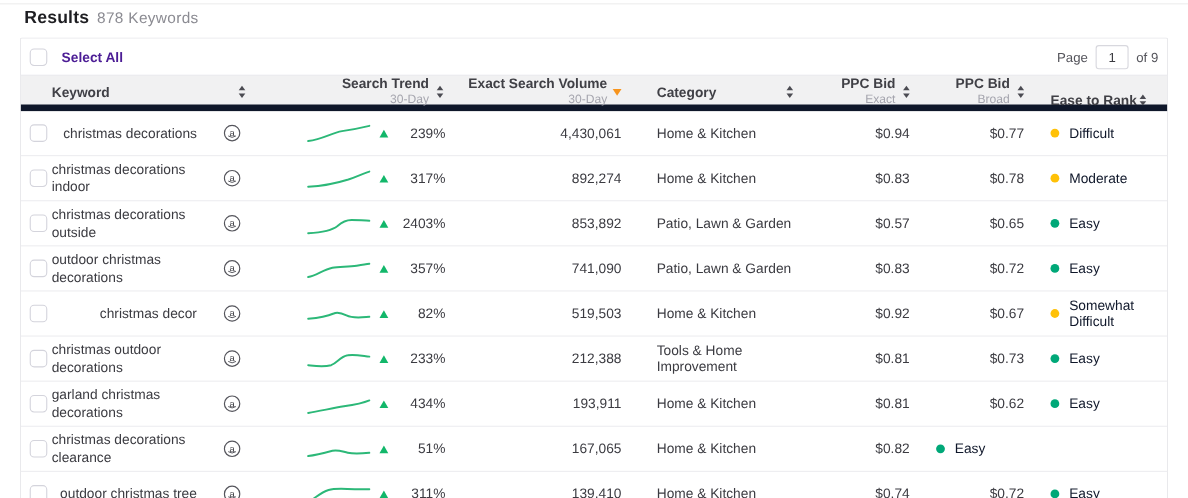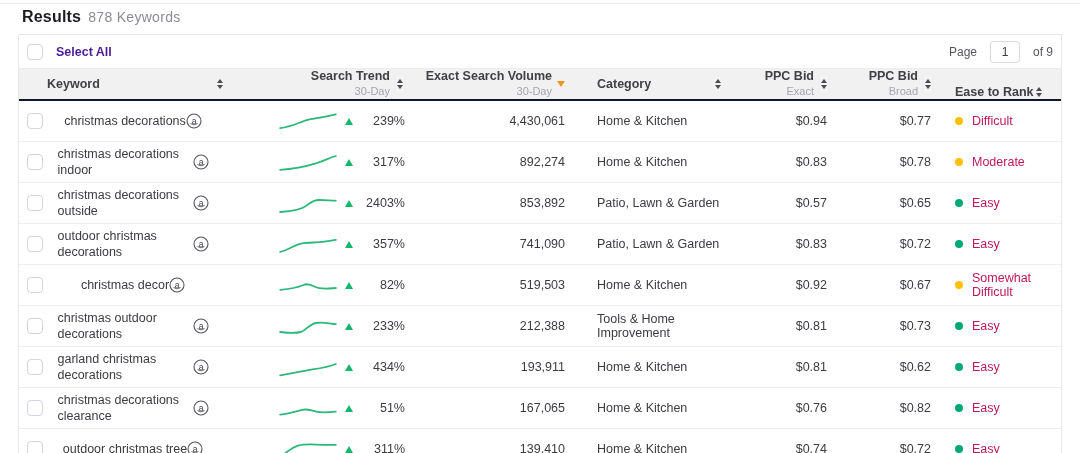--- a/index.html
+++ b/index.html
@@ -13,59 +13,59 @@
   .results-count { font-size: 14px; color: #8b8b92; letter-spacing: .3px; }
 
   .card { margin: 0 18px; border: 1px solid #e7e7ea; border-bottom: none; border-radius: 2px 2px 0 0; background: #fff; }
 
   .toolbar { height: 33px; display: flex; align-items: center; justify-content: space-between; padding: 0 8px 0 8px; }
   .select-all { display: flex; align-items: center; gap: 13px; cursor: pointer; }
   .select-all-label { font-size: 12.5px; font-weight: 700; color: #4c1d95; }
 
   .checkbox { width: 16px; height: 16px; border: 1.5px solid #d4d4dc; border-radius: 4px; background: #fff; display: inline-block; flex: 0 0 16px; }
 
-  .pagination { display: flex; align-items: center; gap: 13px; font-size: 12px; color: #55555c; }
+  .pagination { display: flex; align-items: center; gap: 7px; font-size: 12px; color: #55555c; }
   .page-input { width: 30px; height: 22px; border: 1px solid #d8d8de; border-radius: 3px; text-align: center; font-size: 12px; color: #3a3a40; font-family: inherit; }
 
   
   .grid-row { display: grid; grid-template-columns: 28px 180px 190px 162px 158px 104px 104px 1fr; align-items: center; }
 
-  .thead { background: #f1f1f2; height: 33px; border-top: 1px solid #ececef; border-bottom: 2px solid #0f172a; font-size: 12.5px; }
+  .thead { background: #f1f1f2; height: 33px; border-top: 1px solid #ececef; border-bottom: 6px solid #0f172a; font-size: 12.5px; }
   .th { display: flex; align-items: center; height: 100%; }
   .th-label { font-weight: 700; color: #404046; white-space: nowrap; }
   .th-sub { font-size: 11px; color: #a5a5ae; font-weight: 400; }
   .th-stack { display: flex; flex-direction: column; align-items: flex-end; line-height: 1.25; }
   .th-right { justify-content: flex-end; gap: 5px; padding-right: 12px; }
   .th-between { justify-content: space-between; }
   .th-keyword { padding-left: 0; padding-right: 2px; }
   .th-category { padding-left: 18px; padding-right: 14px; }
   .th-ease { padding-left: 10px; padding-right: 20px; align-items: flex-end; }
   .th-vol { padding-right: 14px; }
 
   .sort { display: inline-flex; flex-direction: column; align-items: center; cursor: pointer; padding: 2px; }
   .sort .up { width: 0; height: 0; border-left: 3.5px solid transparent; border-right: 3.5px solid transparent; border-bottom: 4.5px solid #4b4b52; margin-bottom: 2.5px; }
   .sort .down { width: 0; height: 0; border-left: 3.5px solid transparent; border-right: 3.5px solid transparent; border-top: 4.5px solid #4b4b52; }
   .sort-desc-active { width: 0; height: 0; border-left: 4.5px solid transparent; border-right: 4.5px solid transparent; border-top: 6px solid #f7941d; cursor: pointer; }
 
   .trow { height: 41px; border-bottom: 1px solid #ededf0; font-size: 12.5px; }
   .cell { display: flex; align-items: center; height: 100%; }
   .c-check { padding-left: 8px; }
-  .c-kw { justify-content: center; padding-right: 8px; }
+  .c-kw { justify-content: flex-end; padding-right: 8px; gap: 24px; }
   .kw-text { color: #3b3b41; line-height: 1.3; max-width: 135px; cursor: pointer; }
   .amazon-icon { width: 16px; height: 16px; flex: 0 0 16px; display: inline-block; cursor: pointer; }
 
   .c-trend { justify-content: flex-end; gap: 8px; padding-right: 12px; }
   .spark { width: 58px; height: 24px; flex: 0 0 58px; }
   .tri-up-green { width: 0; height: 0; border-left: 4.5px solid transparent; border-right: 4.5px solid transparent; border-bottom: 7px solid #12b76a; }
   .pct { width: 44px; text-align: right; color: #3b3b41; }
 
   .c-vol { justify-content: flex-end; padding-right: 14px; color: #3b3b41; }
   .c-cat { padding-left: 18px; color: #3b3b41; }
   .c-ppc { justify-content: flex-end; padding-right: 14px; color: #3b3b41; }
-  .c-ease { padding-left: 10px; gap: 9px; color: #be185d; }
+  .c-ease { padding-left: 10px; gap: 9px; color: #0f172a; }
   .dot { width: 8px; height: 8px; border-radius: 50%; flex: 0 0 8px; }
 </style>
 </head>
 <body>
 
 <div class="top-rule"></div>
 
 <div class="results-header">
   <span class="results-title">Results</span>
   <span class="results-count">878 Keywords</span>
@@ -372,21 +372,20 @@
     </div>
     <div class="cell c-trend">
       <svg class="spark" viewBox="0 0 100 40" preserveAspectRatio="none">
         <path d="M2,31 C12,30 25,27 40,23 C48,21 55,24 64,26 C74,28 88,27 98,26" fill="none" stroke="#2cb878" stroke-width="3" stroke-linecap="round"></path>
       </svg>
       <span class="tri-up-green"></span>
       <span class="pct">51%</span>
     </div>
     <div class="cell c-vol">167,065</div>
     <div class="cell c-cat">Home &amp; Kitchen</div>
-    <div class="cell c-ppc">$0.76</div>
     <div class="cell c-ppc">$0.82</div>
     <div class="cell c-ease">
       <span class="dot" style="background: rgb(0, 168, 120);"></span>
       <span>Easy</span>
     </div>
   </div>
 
   <div class="trow grid-row">
     <div class="cell c-check">
       <span class="checkbox"></span>

